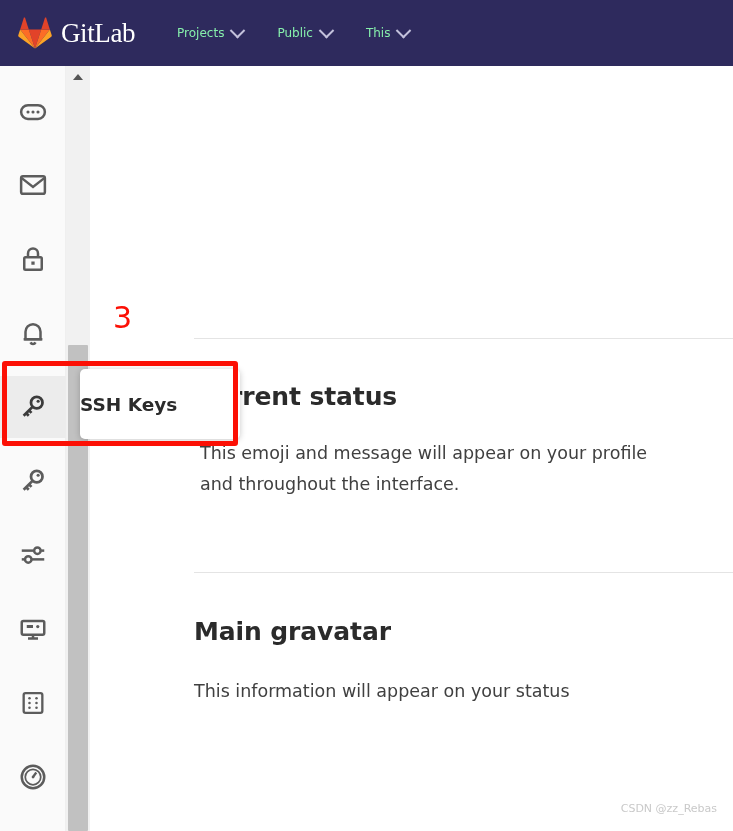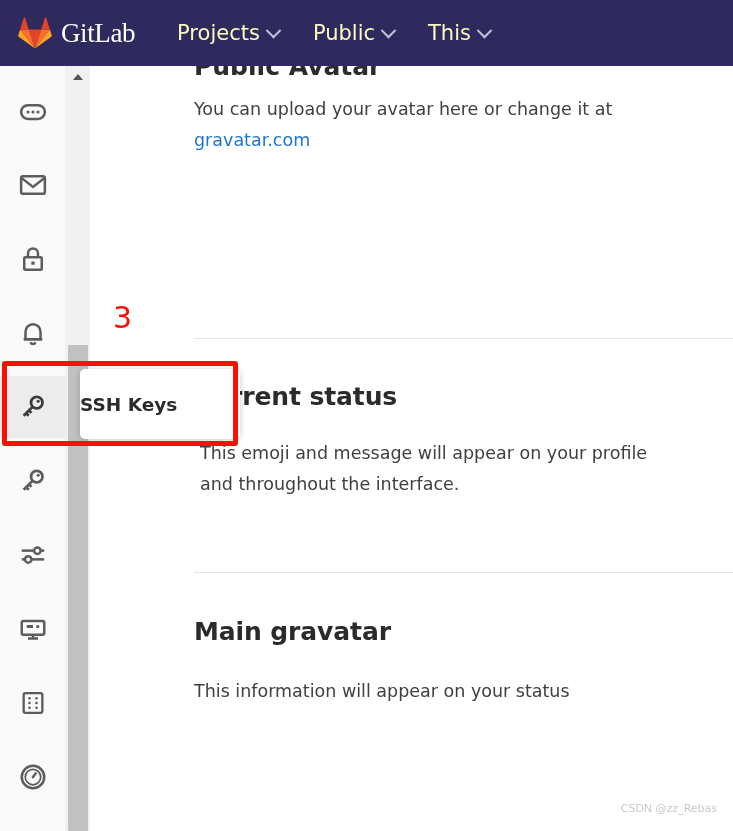--- a/index.html
+++ b/index.html
@@ -40,22 +40,22 @@
   #nav-items {
     display: flex;
     align-items: center;
     margin-left: 42px;
     gap: 34px;
   }
   .nav-item {
     display: flex;
     align-items: center;
     gap: 8px;
-    color: #fef9c3;
-    font-size: 21px;
+    color: #86efac;
+    font-size: 12px;
     cursor: pointer;
     white-space: nowrap;
   }
   .chev {
     display: inline-block;
     width: 11px; height: 11px;
     border-right: 2.1px solid #c3c1dc;
     border-bottom: 2.1px solid #c3c1dc;
     transform: rotate(45deg) translate(-2px,-2px);
   }
@@ -367,25 +367,21 @@
 
 <div id="scrollcol">
   <div id="scroll-up">
     <span class="up-tri"></span>
   </div>
   <div id="scroll-thumb"></div>
 </div>
 
 <div id="content">
 
-  <div id="avatar-heading">Public Avatar</div>
-
-  <div class="body-text" style="top:28px; left:104px;">
-    <span>You can upload your avatar here or change it at </span><a class="link">gravatar.com</a>
-  </div>
+
 
   <div class="divider" style="top:272px;"></div>
 
   <div class="sect-title" style="top:316px; left:104px;">Current status</div>
 
   <div class="body-text" style="top:372px; left:104px;margin-left:6px;">This emoji and message will appear on your profile and throughout the interface.</div>
 
   <div class="divider" style="top:506px;"></div>
 
   <div class="sect-title" style="top:551px; left:104px;">Main gravatar</div>

